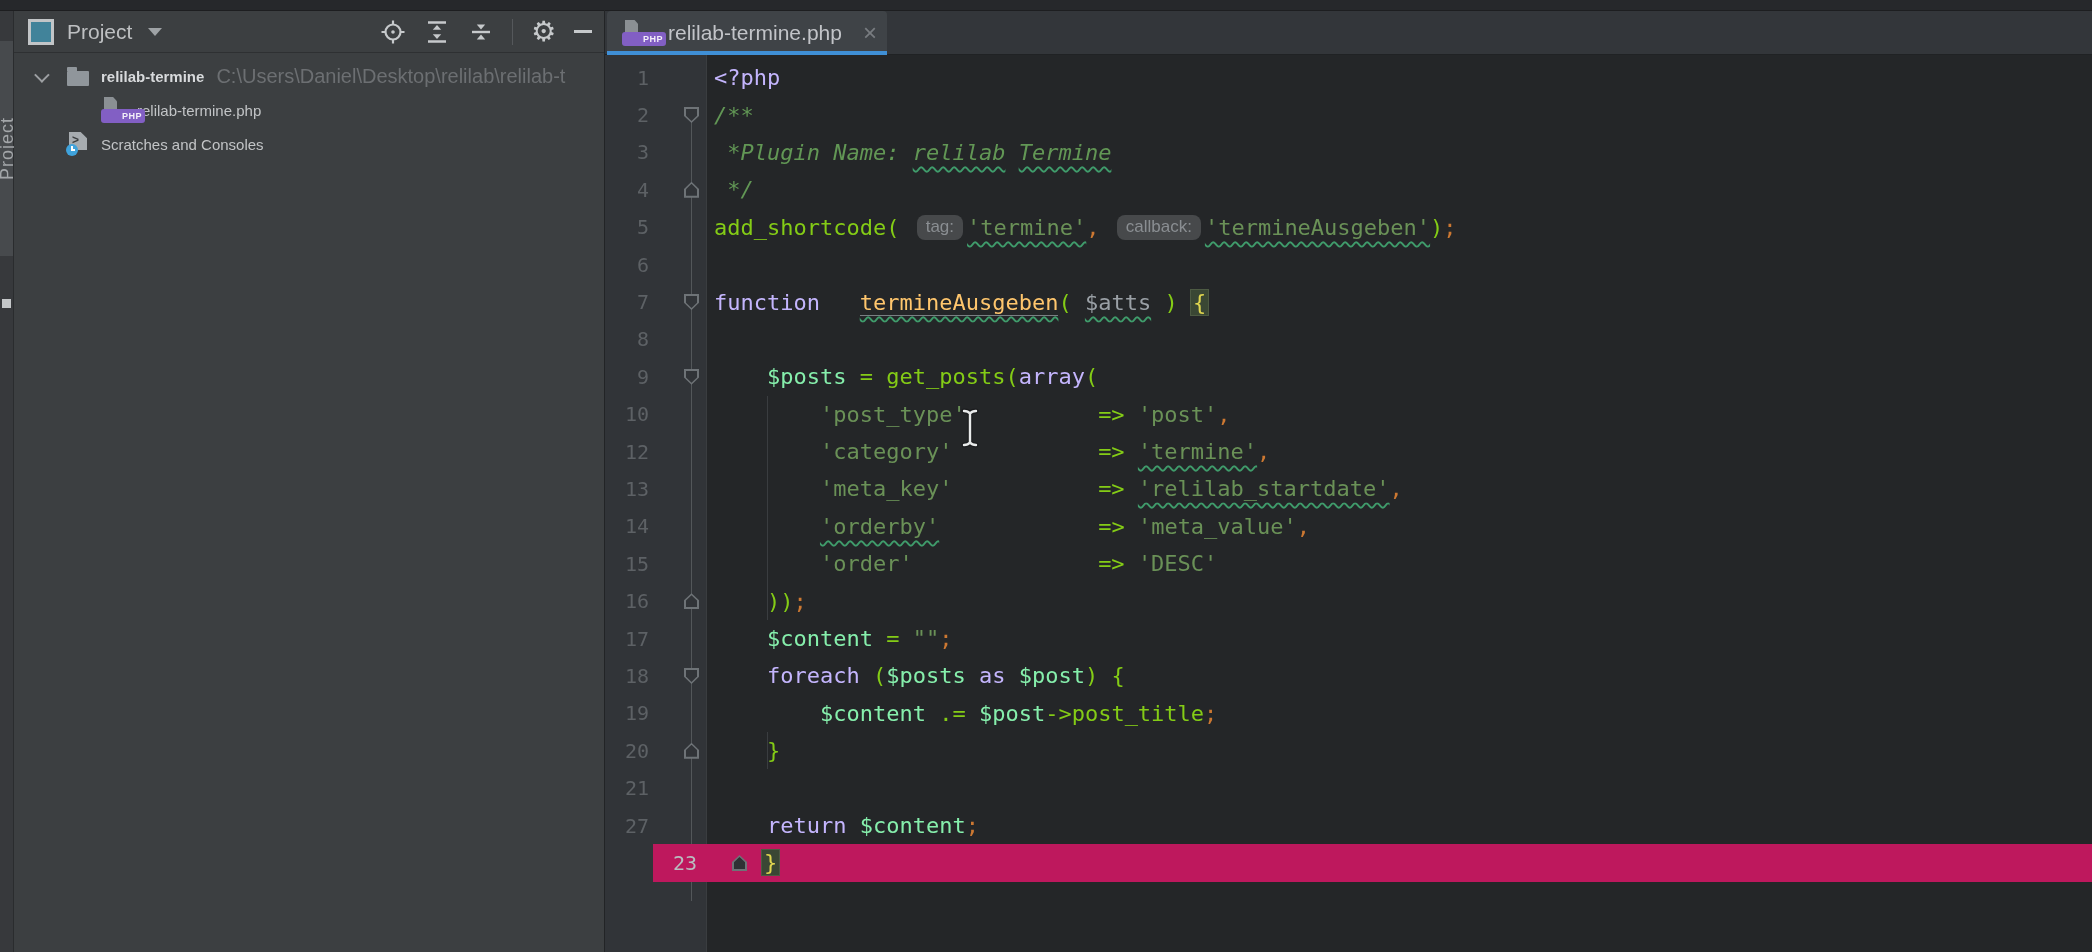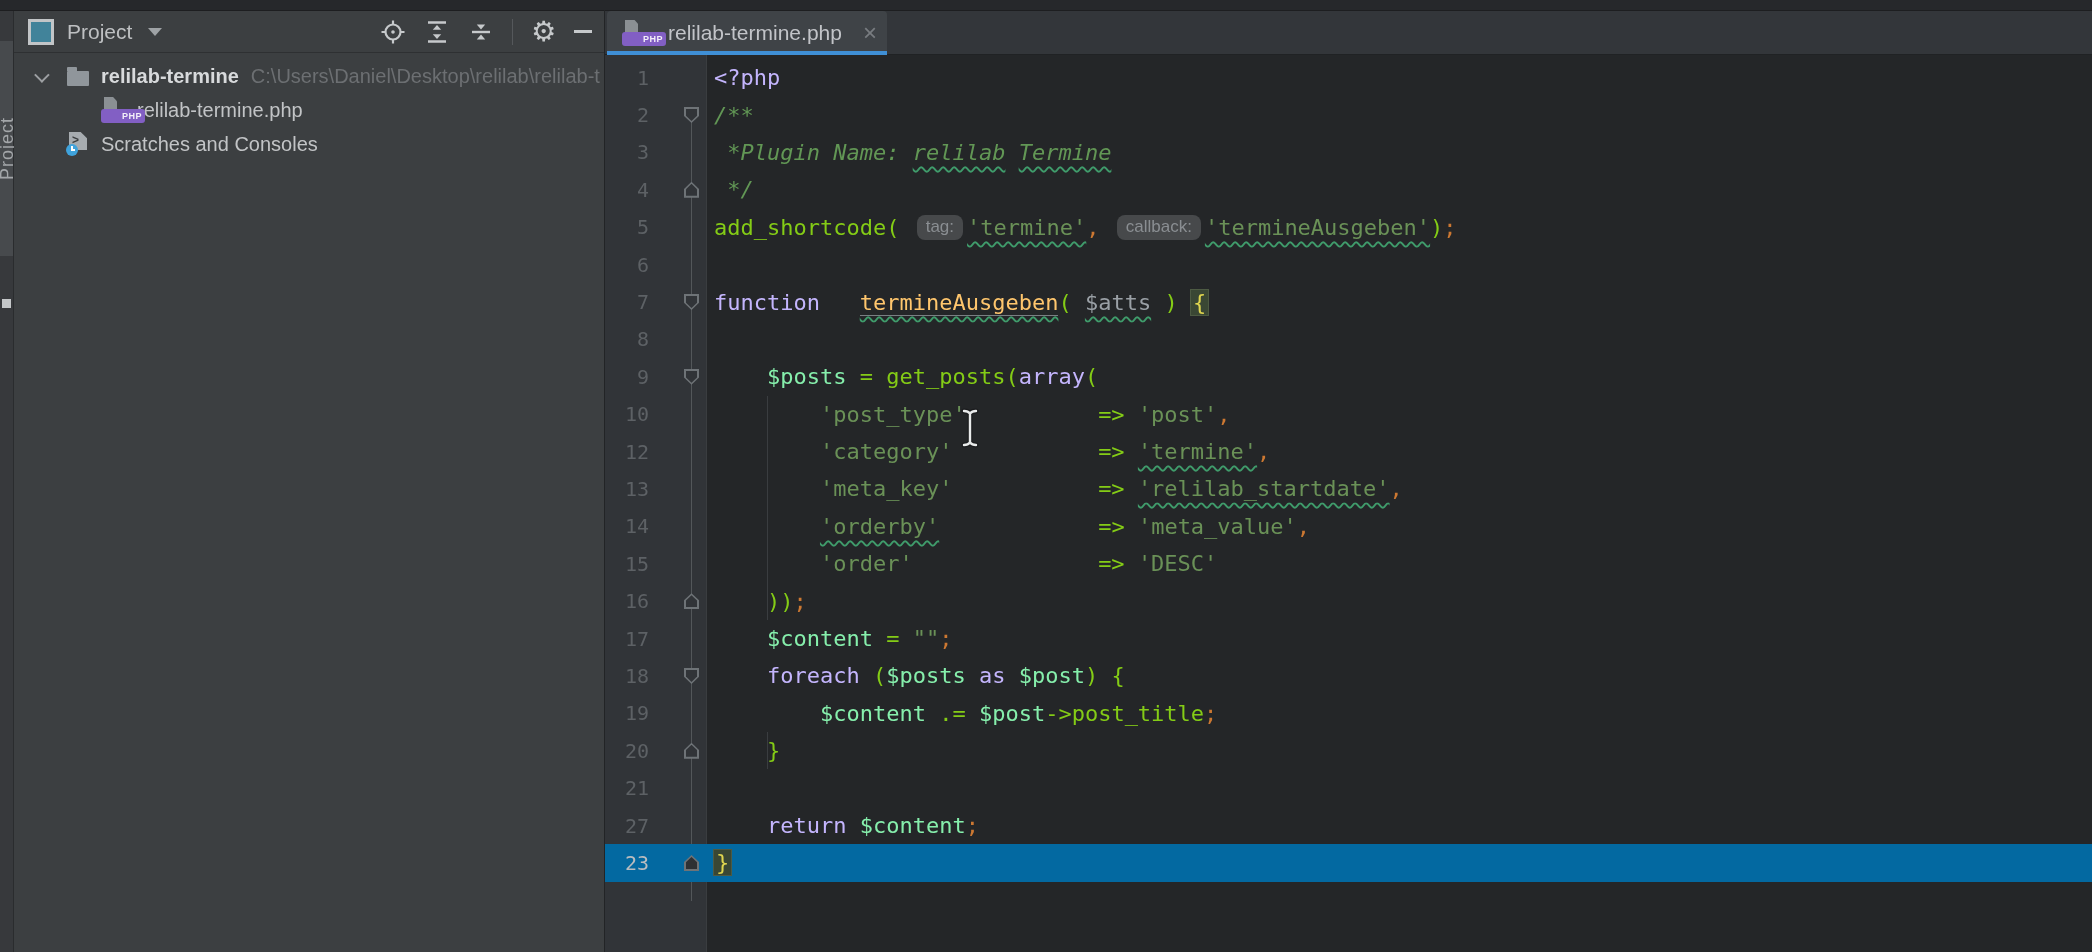--- a/index.html
+++ b/index.html
@@ -36,21 +36,21 @@
   .tree{padding-top:6px;}
   .trow{height:34px;display:flex;align-items:center;padding-left:14px;white-space:nowrap;
         overflow:hidden;}
   .trow.sel{background:#0d2c44;}
   .chevslot{width:24px;flex:none;display:flex;justify-content:center;margin-right:12px;}
   .chev{width:9px;height:9px;border-right:2.5px solid #9da0a3;border-bottom:2.5px solid #9da0a3;}
   .chev.down{transform:rotate(45deg) translateY(-2px);}
   .chev.right{transform:rotate(-45deg);}
   .lvl2{padding-left:50px;}
   .ticon{width:28px;flex:none;margin-right:9px;display:flex;justify-content:center;align-items:center;}
-  .tlabel{color:#c2c4c6;font-size:20px;}
+  .tlabel{color:#c2c4c6;font-size:15px;}
   .tlabel.bold{font-weight:bold;color:#d8dadc;}
   .tpath{color:#6c6f72;font-size:20px;margin-left:12px;}
 
   
   .ic-folder{position:relative;width:22px;height:15px;background:#90969b;border-radius:1px;margin-top:4px;}
   .ic-folder::before{content:"";position:absolute;left:0;top:-4px;width:10px;height:4px;
                      background:#90969b;border-radius:1px 1px 0 0;}
   .ic-php{position:relative;width:26px;height:26px;}
   .ic-php .pg{position:absolute;left:3px;top:0;width:13px;height:14px;background:#8b9094;
               clip-path:polygon(0 0,70% 0,100% 30%,100% 100%,0 100%);}
@@ -77,21 +77,21 @@
   .tab .underline{position:absolute;left:0;bottom:-1px;width:100%;height:4px;background:#3f8fd6;}
   .tab .title{color:#c2c4c8;font-size:21px;margin-left:10px;flex:1;}
   .tab .close{color:#787c80;font-size:24px;line-height:20px;}
 
   .ebody{position:absolute;left:0;top:44px;right:0;bottom:0;}
   .gutterbg{position:absolute;left:0;top:0;width:101px;height:100%;background:#313438;}
   .gutter-code-sep{position:absolute;left:101px;top:0;width:1px;height:100%;background:#3a3d40;}
 
   .lines{position:absolute;left:0;top:4px;right:0;}
   .cl{display:flex;height:37.4px;align-items:center;position:relative;}
-  .cl.current{background:#0369a1;}
+  .cl.current{background:#be185d;margin-left:48px;}
   .ln{width:44px;flex:none;text-align:right;padding-right:4px;
       font-family:"DejaVu Sans Mono",monospace;font-size:20px;color:#5d6165;}
   .cl.current .ln{color:#b9bcbf;}
   .fc{width:53px;flex:none;display:flex;justify-content:flex-end;align-items:center;padding-right:7px;box-sizing:border-box;}
   .ct{flex:1;white-space:pre;padding-left:8px;
       font-family:"DejaVu Sans Mono",monospace;font-size:22px;}
 
   
   .fm{position:relative;width:15px;height:16px;}
   .fm i{position:absolute;font-style:normal;}

